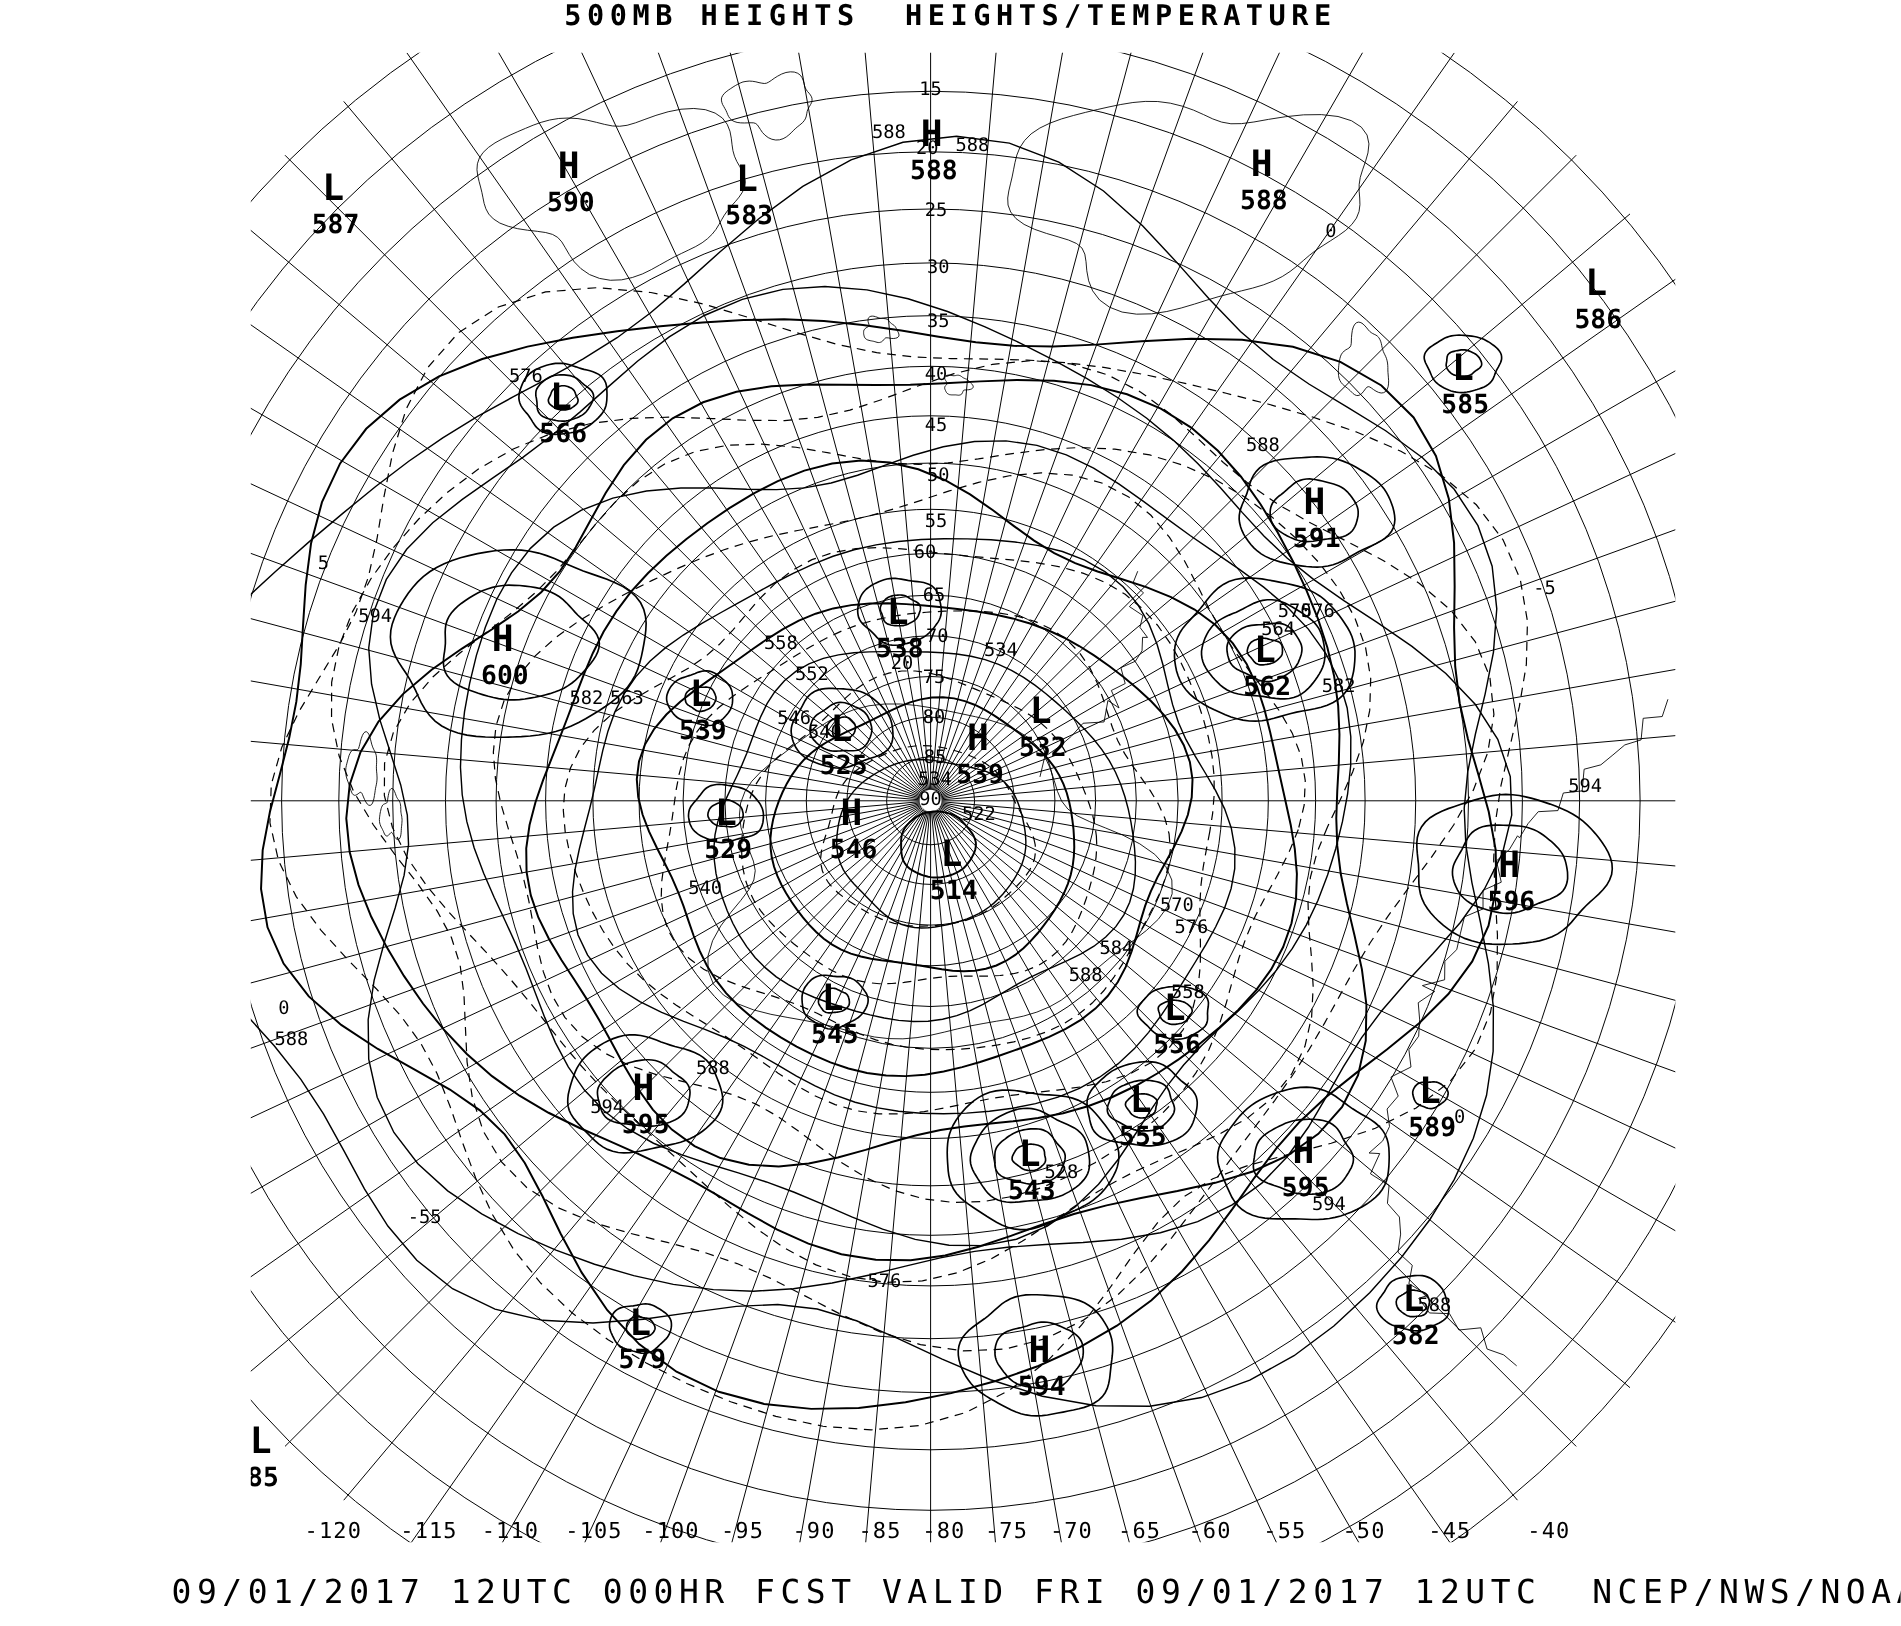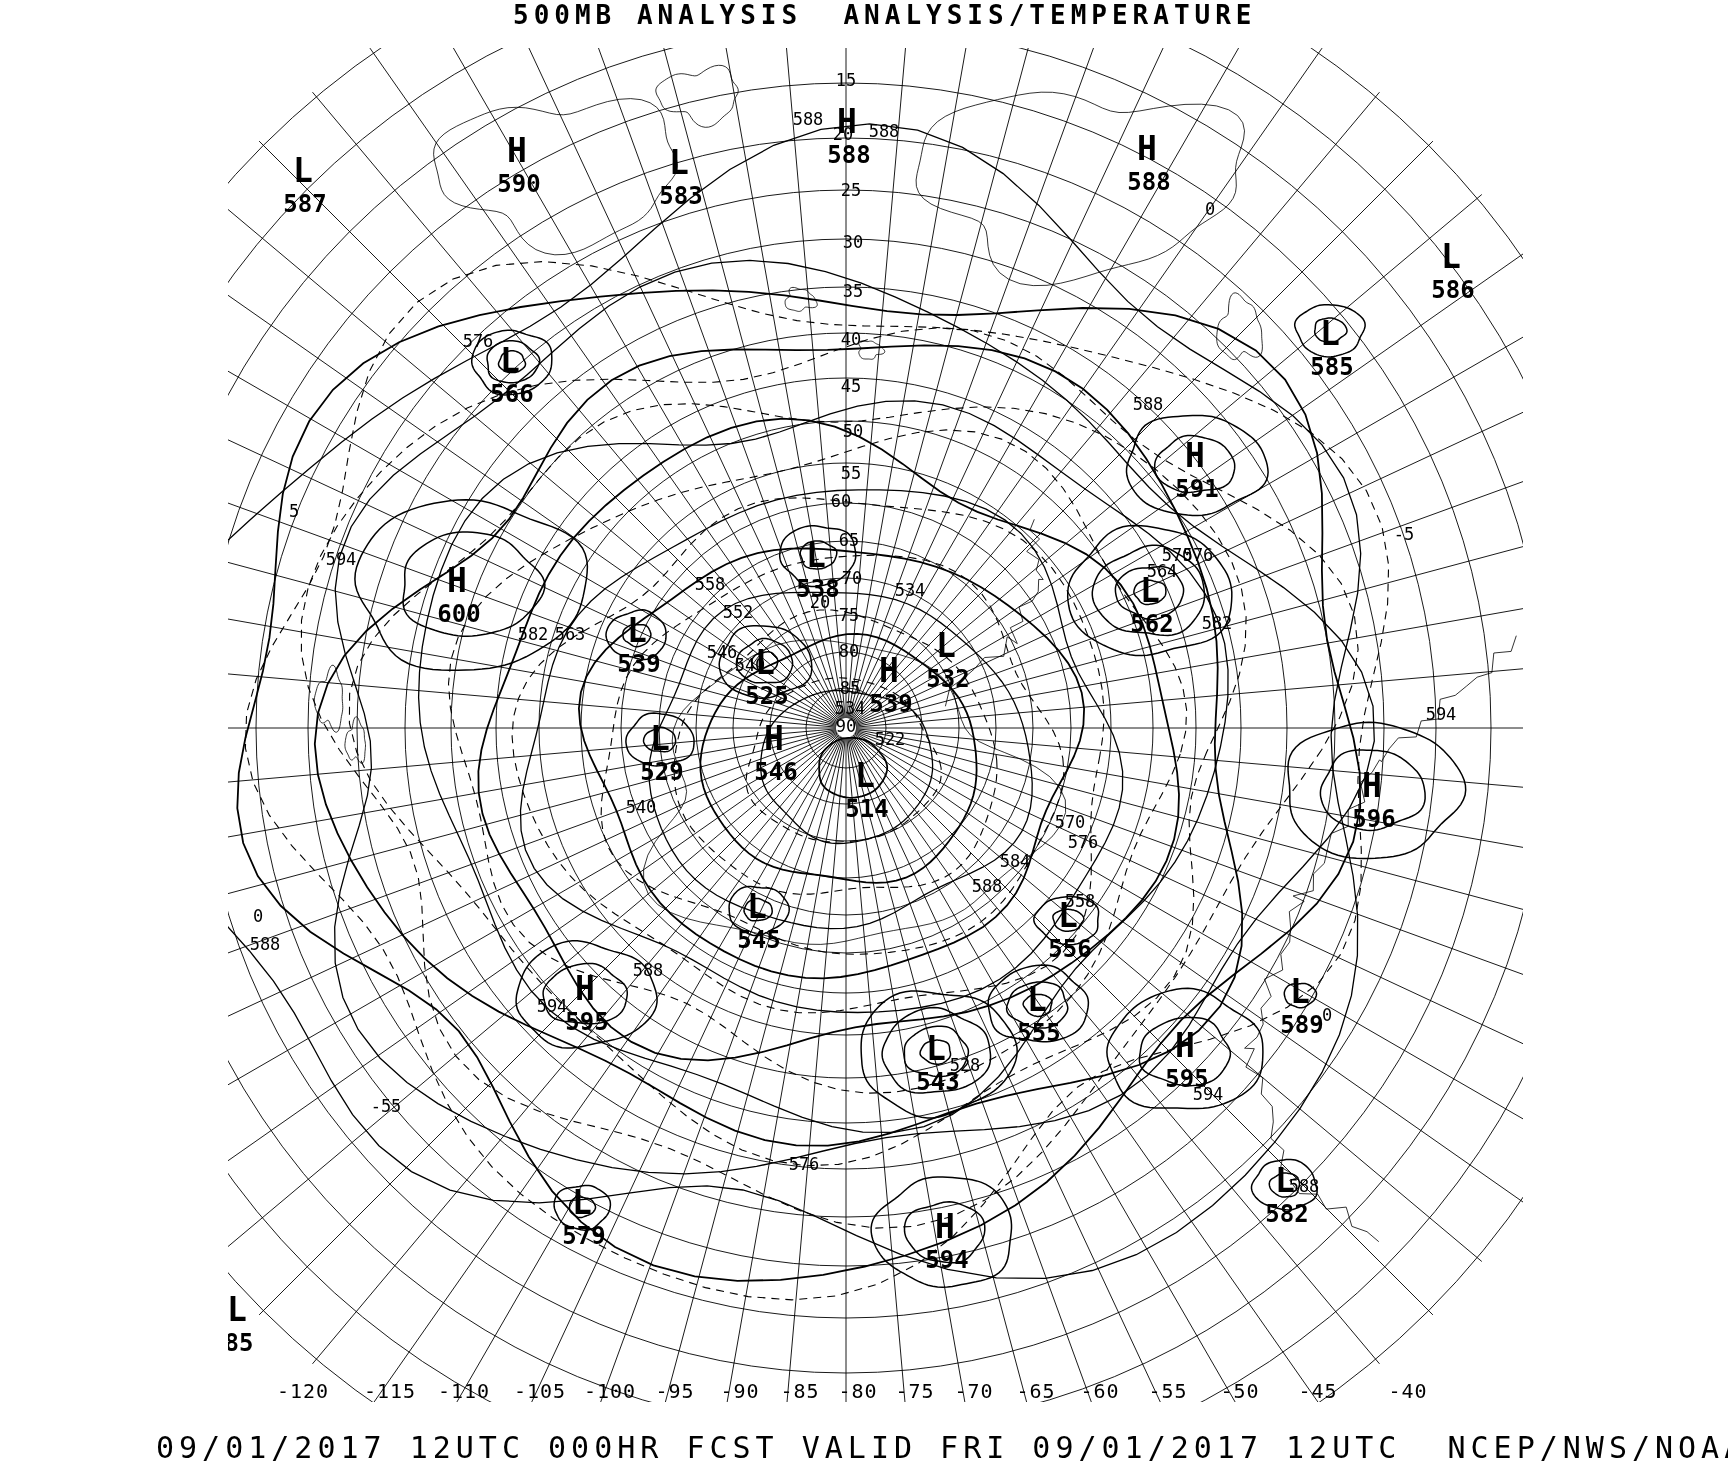--- a/index.html
+++ b/index.html
@@ -9,21 +9,21 @@
          white-space:pre;font-weight:bold;color:#000;}
   .footer{position:absolute;left:156px;top:1430px;font-size:30px;letter-spacing:5px;
           white-space:pre;color:#000;}
   svg{position:absolute;left:0;top:0;}
   text{fill:#000;}
 </style>
 </head>
 <body>
 
 <div class="page">
-  <div class="title">500MB ANALYSIS  ANALYSIS/TEMPERATURE</div>
+  <div class="title">500MB HEIGHTS  HEIGHTS/TEMPERATURE</div>
   <svg id="map" width="1728" height="1478" viewBox="0 0 1728 1478">
       <defs>
         <clipPath id="mapclip">
           <rect x="228" y="48" width="1295" height="1354"></rect>
         </clipPath>
       </defs>
       <g clip-path="url(#mapclip)">
         <g stroke="#000000" fill="none" stroke-width="0.9">
           <circle cx="846" cy="728" r="40"></circle>
           <circle cx="846" cy="728" r="76"></circle>

